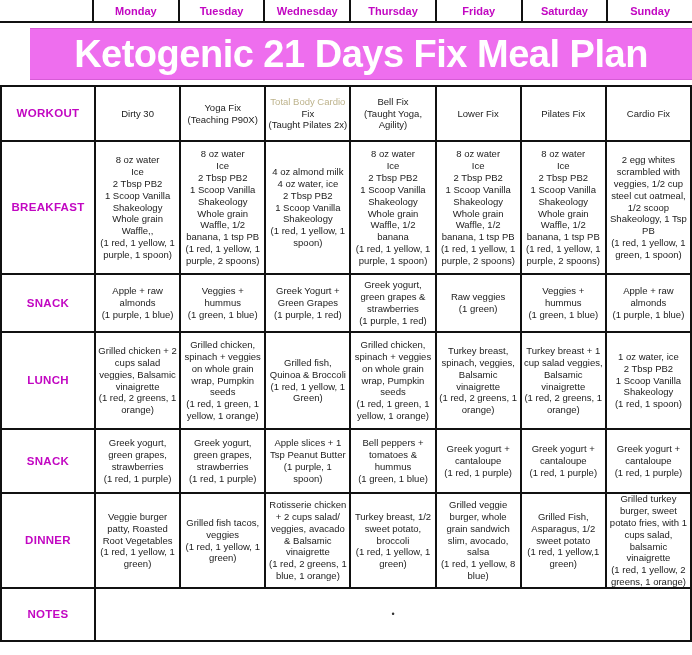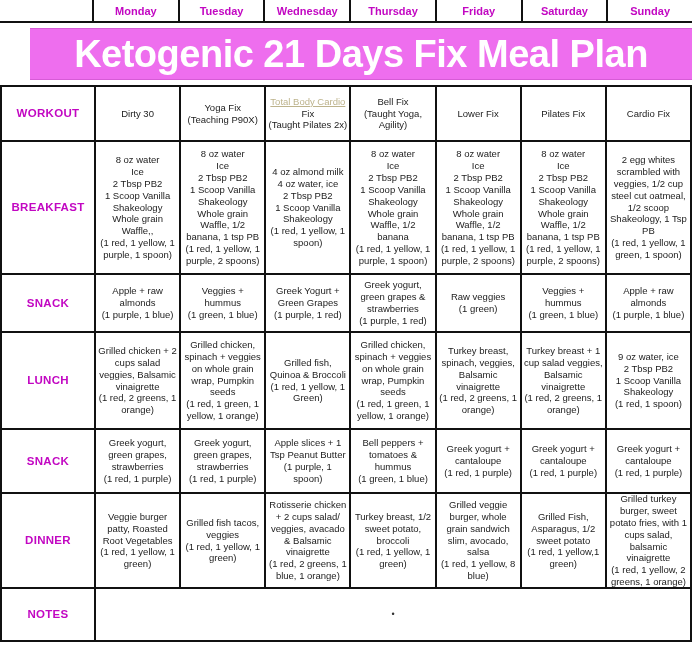--- a/index.html
+++ b/index.html
@@ -41,21 +41,21 @@
     display:flex;flex-direction:column;align-items:center;justify-content:center;
     text-align:center;font-size:9.5px;line-height:1.25;color:#1c1c1c;
     padding:1px 2px;box-sizing:border-box;overflow:hidden;
   }
   .cell.first-col{border-left:none;}
   .cell.first-row{border-top:none;}
   .label-cell{
     font-weight:bold;font-size:11.5px;color:#c207c2;letter-spacing:0.3px;text-align:center;
   }
   .line{display:block;width:100%;}
-  .line.muted{color:#bdb38c;text-decoration:underline;}
+  .line.muted{color:#bdb38c;}
   .notes-cell{grid-column:2 / 9;}
   .notes-dot{font-size:9px;color:#333;}
 </style>
 </head>
 <body>
 
 <div class="sheet">
 
   <div class="day-header-row">
     <div class="day-header-cell"></div>
@@ -205,21 +205,21 @@
       </div>
       <div class="cell ">
         <span class="line">Turkey breast, spinach, veggies, Balsamic vinaigrette</span>
         <span class="line">(1 red, 2 greens, 1 orange)</span>
       </div>
       <div class="cell ">
         <span class="line">Turkey breast + 1 cup salad veggies, Balsamic vinaigrette</span>
         <span class="line">(1 red, 2 greens, 1 orange)</span>
       </div>
       <div class="cell ">
-        <span class="line">9 oz water, ice</span>
+        <span class="line">1 oz water, ice</span>
         <span class="line">2 Tbsp PB2</span>
         <span class="line">1 Scoop Vanilla Shakeology</span>
         <span class="line">(1 red, 1 spoon)</span>
       </div>
       <div class="cell label-cell first-col">SNACK</div>
       <div class="cell ">
         <span class="line">Greek yogurt, green grapes, strawberries</span>
         <span class="line">(1 red, 1 purple)</span>
       </div>
       <div class="cell ">

